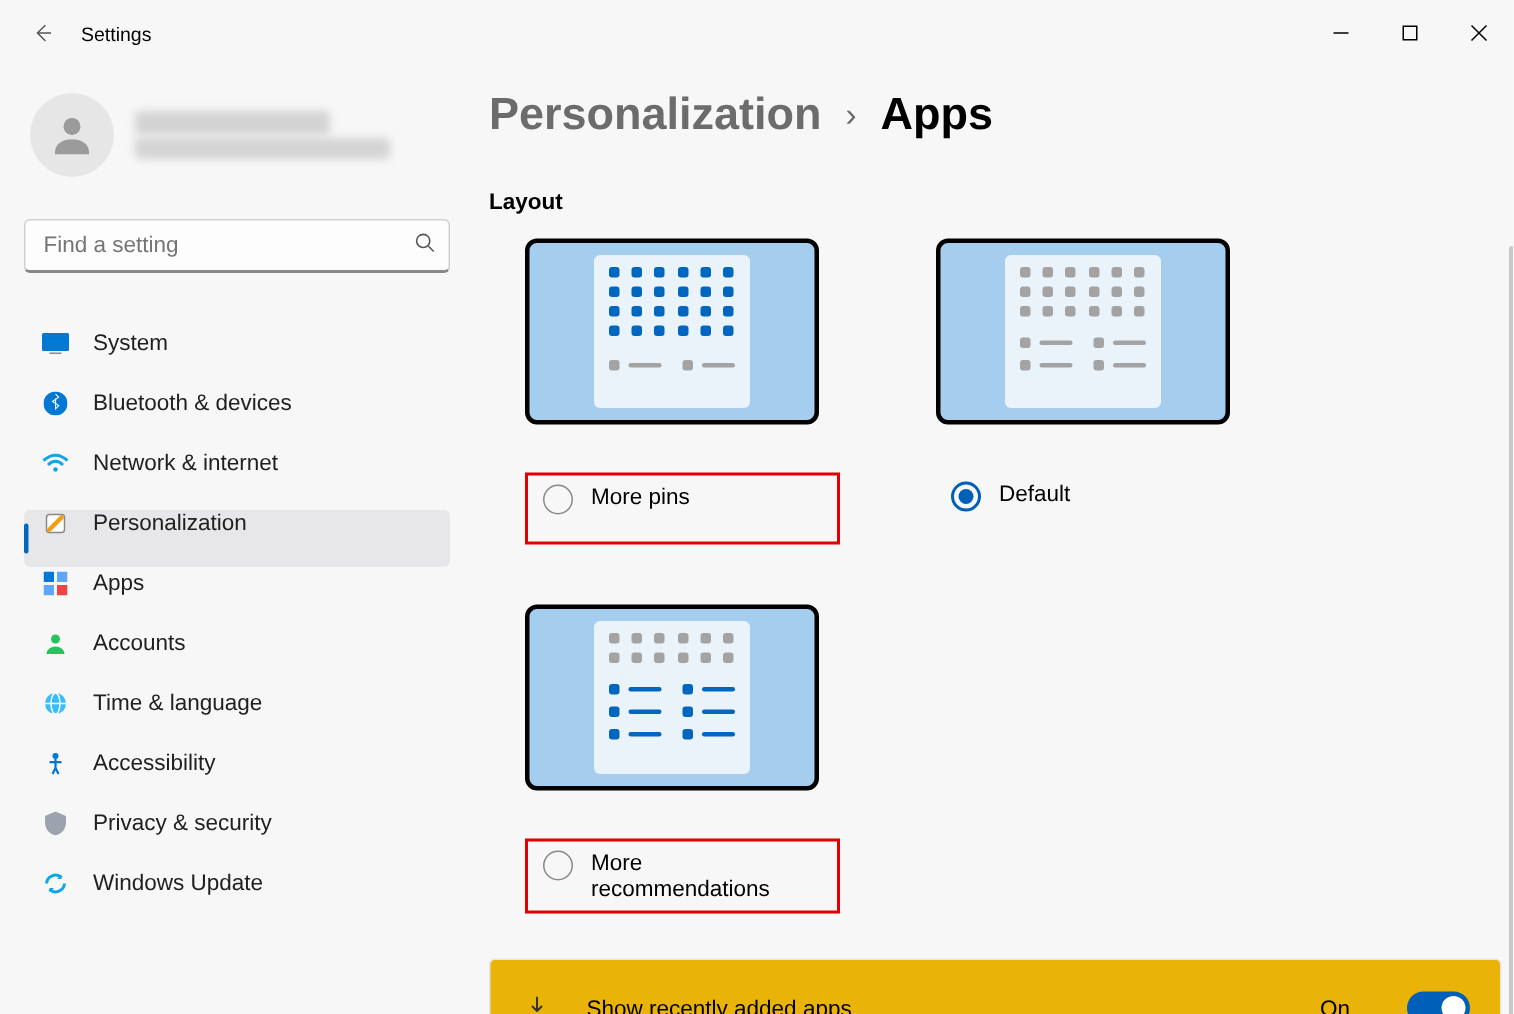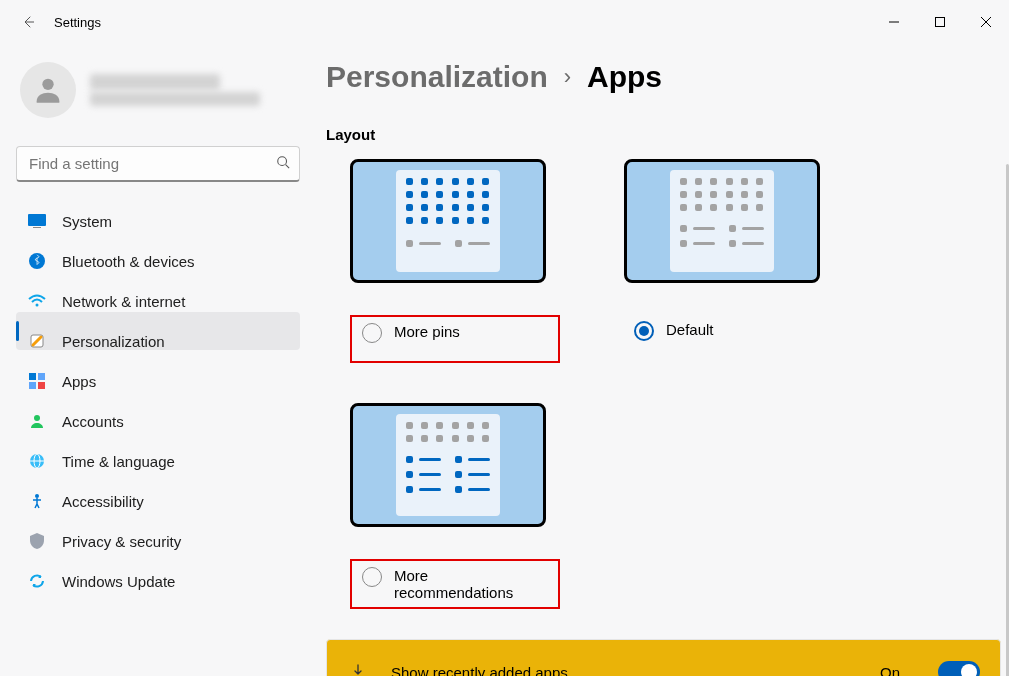--- a/index.html
+++ b/index.html
@@ -12,25 +12,25 @@
   .winbtn { width: 46px; height: 32px; display: flex; align-items: center; justify-content: center; color: #000; }
   .body { flex: 1; display: flex; overflow: hidden; }
   .sidebar { width: 310px; padding: 12px 10px 12px 16px; display: flex; flex-direction: column; gap: 4px; }
   .profile { display: flex; align-items: center; gap: 14px; margin-bottom: 18px; padding: 6px 4px; }
   .avatar { width: 56px; height: 56px; border-radius: 50%; background: #e6e6e6; display: flex; align-items: center; justify-content: center; }
   .avatar svg { width: 34px; height: 34px; fill: #9b9b9b; }
   .profile-text { display:flex; flex-direction:column; gap:2px;}
   .blur-line { background: #d3d3d3; filter: blur(3px); border-radius: 3px; }
   .blur-a { width: 130px; height: 16px; }
   .blur-b { width: 170px; height: 14px; }
-  .search { position: relative; margin-bottom: 6px; }
+  .search { position: relative; margin-bottom: 34px; }
   .search input { width: 100%; height: 36px; padding: 0 36px 0 12px; border: 1px solid #d0d0d0; border-bottom: 2px solid #888; border-radius: 4px; background: #fdfdfd; font-size: 15px; color:#555; }
   .search .sicon { position: absolute; right: 10px; top: 50%; transform: translateY(-50%); color: #555; }
   .nav { display: flex; flex-direction: column; gap: 2px; }
-  .nav-item { height: 38px; display: flex; align-items: flex-end; gap: 16px; padding: 0 12px; border-radius: 4px; font-size: 15px; position: relative; color:#202020;}
+  .nav-item { height: 38px; display: flex; align-items: flex-start; gap: 16px; padding: 0 12px; border-radius: 4px; font-size: 15px; position: relative; color:#202020;}
   .nav-item.active { background: #e7e7e9; }
   .nav-item.active::before { content: ""; position: absolute; left: 0; top: 9px; bottom: 9px; width: 3px; background: #0067c0; border-radius: 2px; }
   .nav-icon { width: 18px; height: 18px; display: flex; align-items: center; justify-content: center; }
   .main { flex: 1; padding: 16px 8px 0 16px; overflow-y: hidden; position: relative; }
   .breadcrumb { display: flex; align-items: center; gap: 16px; margin-bottom: 32px; }
   .bc-parent { font-size: 30px; font-weight: 600; color: #6c6c6c; }
   .bc-sep { font-size: 22px; color: #6c6c6c; font-weight:300;}
   .bc-current { font-size: 30px; font-weight: 600; color: #000; }
   .section-label { font-size: 15px; font-weight: 600; margin-bottom: 16px; color:#000;}
   .layout-row { display: flex; gap: 40px; margin-bottom: 30px; flex-wrap: wrap; }

